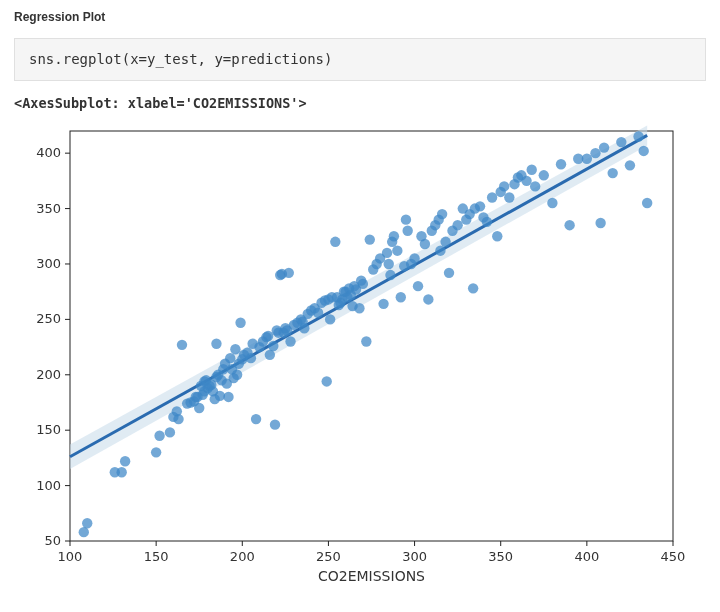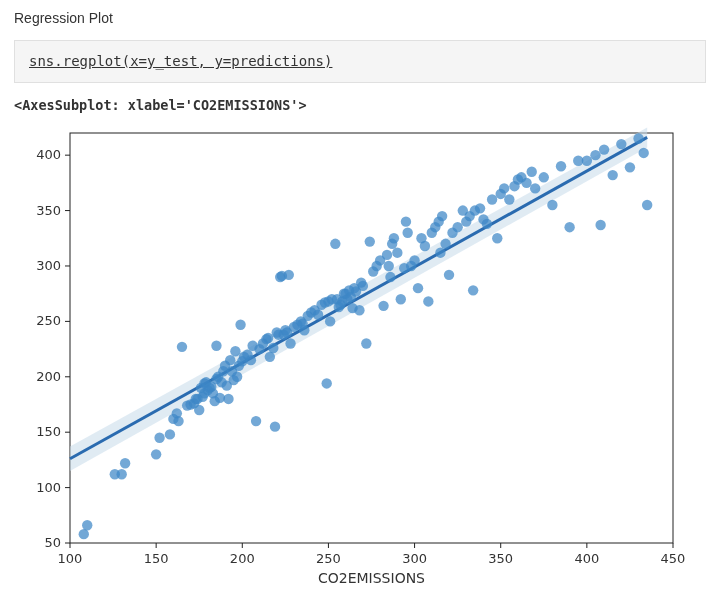--- a/index.html
+++ b/index.html
@@ -5,35 +5,34 @@
   body {
     margin: 0;
     padding: 10px 14px;
     font-family: -apple-system, BlinkMacSystemFont, "Segoe UI", Helvetica, Arial, sans-serif;
     color: #333;
     background: #fff;
     width: 720px;
     box-sizing: border-box;
   }
   .heading {
-    font-size: 14px;
-    font-weight: 400;
+    font-size: 12px;
+    font-weight: 700;
     color: #333;
     margin: 0 0 14px 0;
   }
   .code-cell {
     background: #f5f5f5;
     border: 1px solid #e0e0e0;
     padding: 10px 14px;
     font-family: "Consolas", "Menlo", monospace;
     font-size: 14px;
     color: #333;
     line-height: 1.5;
     margin-bottom: 14px;
-    text-decoration: underline;
   }
   .output-text {
     font-family: "Consolas", "Menlo", monospace;
     font-size: 13.5px;
     color: #333;
     margin-bottom: 8px;
     white-space: pre;
     font-weight: bold;
   }
   .chart-wrap {

